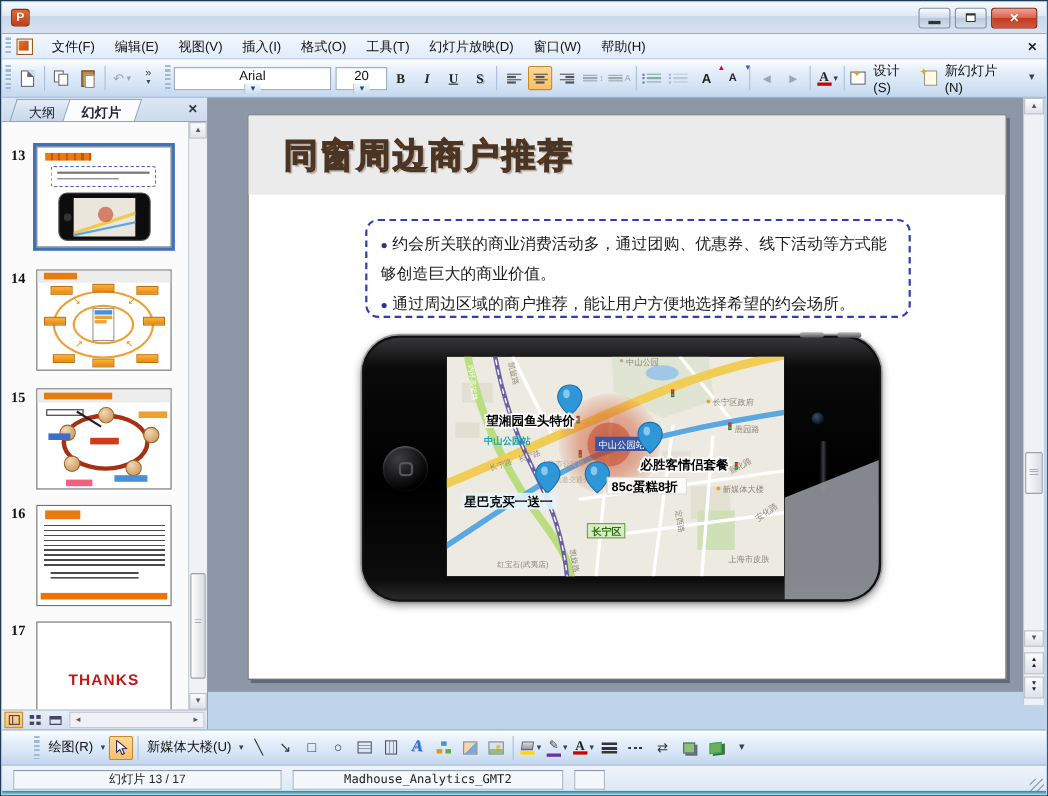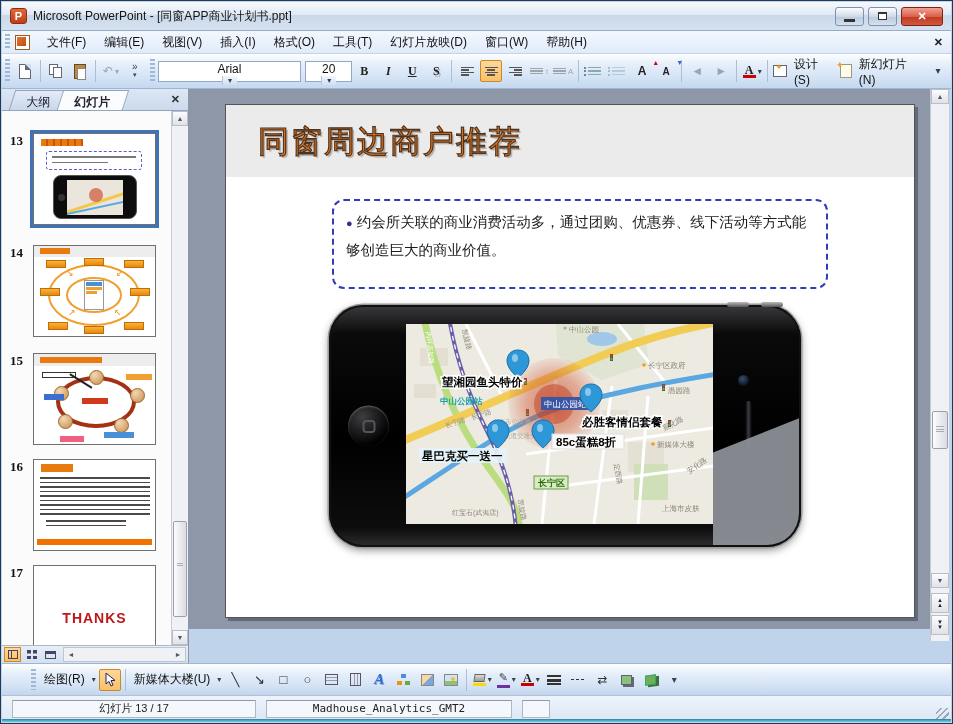--- a/index.html
+++ b/index.html
@@ -155,21 +155,21 @@
     linear-gradient(#446,#446) 6px 5.5px/4px 3.5px no-repeat;}
   .vb-show{width:11px;height:8px;border:1px solid #446;border-top:3px solid #446;}
   .phscroll{flex:1;height:15px;margin:0 2px 0 4px;background:#f0f1f4;border:1px solid #c0c6d0;display:flex;justify-content:space-between;}
   .phscroll .sarrow{width:14px;height:100%;border:none;background:none;}
 
   
   .workspace{position:absolute;left:188px;top:88px;width:741px;height:540px;background:#8e97a8;}
   .slide{position:absolute;left:36px;top:15px;width:690px;height:514px;background:#fff;border:1px solid #555;
     box-shadow:3px 3px 0 rgba(60,68,84,.55);}
   .slide-band{position:absolute;left:0;top:0;right:0;height:72px;background:#ebebeb;}
-  .slide-title{position:absolute;left:32px;top:16px;font-size:31px;font-weight:normal;letter-spacing:2px;
+  .slide-title{position:absolute;left:32px;top:16px;font-size:31px;font-weight:bold;letter-spacing:2px;
     color:#f07414;-webkit-text-stroke:1.2px #4a3524;text-shadow:2px 2px 1px rgba(80,50,20,.35);}
   .bullet-box{position:absolute;left:106px;top:94px;width:496px;height:90px;border:2px dashed #2f3dbb;border-radius:12px;
     padding:8px 12px;font-size:14.5px;line-height:27px;color:#1c1c1c;}
   .bullet-dot{color:#2e3192;font-size:11px;margin-right:4px;}
   
   .phone{position:absolute;left:103px;top:200px;width:472px;height:242px;border-radius:34px;
     background:linear-gradient(180deg,#3a3a3e 0%,#0a0a0a 12%,#000 55%,#0d0d0d 92%,#2e2e30 100%);
     box-shadow:inset 0 0 0 2px #111,0 0 0 1.5px #9b9b9b,0 3px 8px rgba(0,0,0,.45);}
   .vol{position:absolute;top:-3px;width:22px;height:5px;border-radius:3px;background:linear-gradient(#bbb,#555);}
   .home{position:absolute;left:19px;top:50%;transform:translateY(-50%);width:41px;height:41px;border-radius:50%;
@@ -238,21 +238,20 @@
   .win-bottom{position:absolute;left:1px;right:1px;bottom:1px;height:3px;background:linear-gradient(#2e7e9e,#6fd0e4);}
   .mono{font-family:"DejaVu Sans Mono",monospace;}
 </style>
 </head>
 <body>
 
 <div class="win">
 
   <div class="titlebar">
     <div class="app-icon">P</div>
-    <div class="title-text">Microsoft PowerPoint - [同窗APP商业计划书.ppt]</div>
     <div class="winbtns">
       <div class="wbtn">
           <div class="ming"></div>
         </div>
       <div class="wbtn">
           <div class="rest"></div>
         </div>
       <div class="wbtn close">
           <span>✕</span>
         </div>
@@ -513,20 +512,21 @@
       </div>
     </div>
   </div>
 
   <div class="workspace">
     <div class="slide">
       <div class="slide-band"></div>
       <div class="slide-title">同窗周边商户推荐</div>
       <div class="bullet-box">
         <div><span class="bullet-dot">●</span><span>约会所关联的商业消费活动多，通过团购、优惠券、线下活动等方式能够创造巨大的商业价值。</span></div>
+        <div><span class="bullet-dot">●</span><span>通过周边区域的商户推荐，能让用户方便地选择希望的约会场所。</span></div>
       </div>
 
       <div class="phone">
         <div class="vol" style="left:398px"></div>
         <div class="vol" style="left:432px"></div>
         <div class="home">
             <i></i>
           </div>
         <div class="cam"></div>
         <div class="earpiece"></div>

